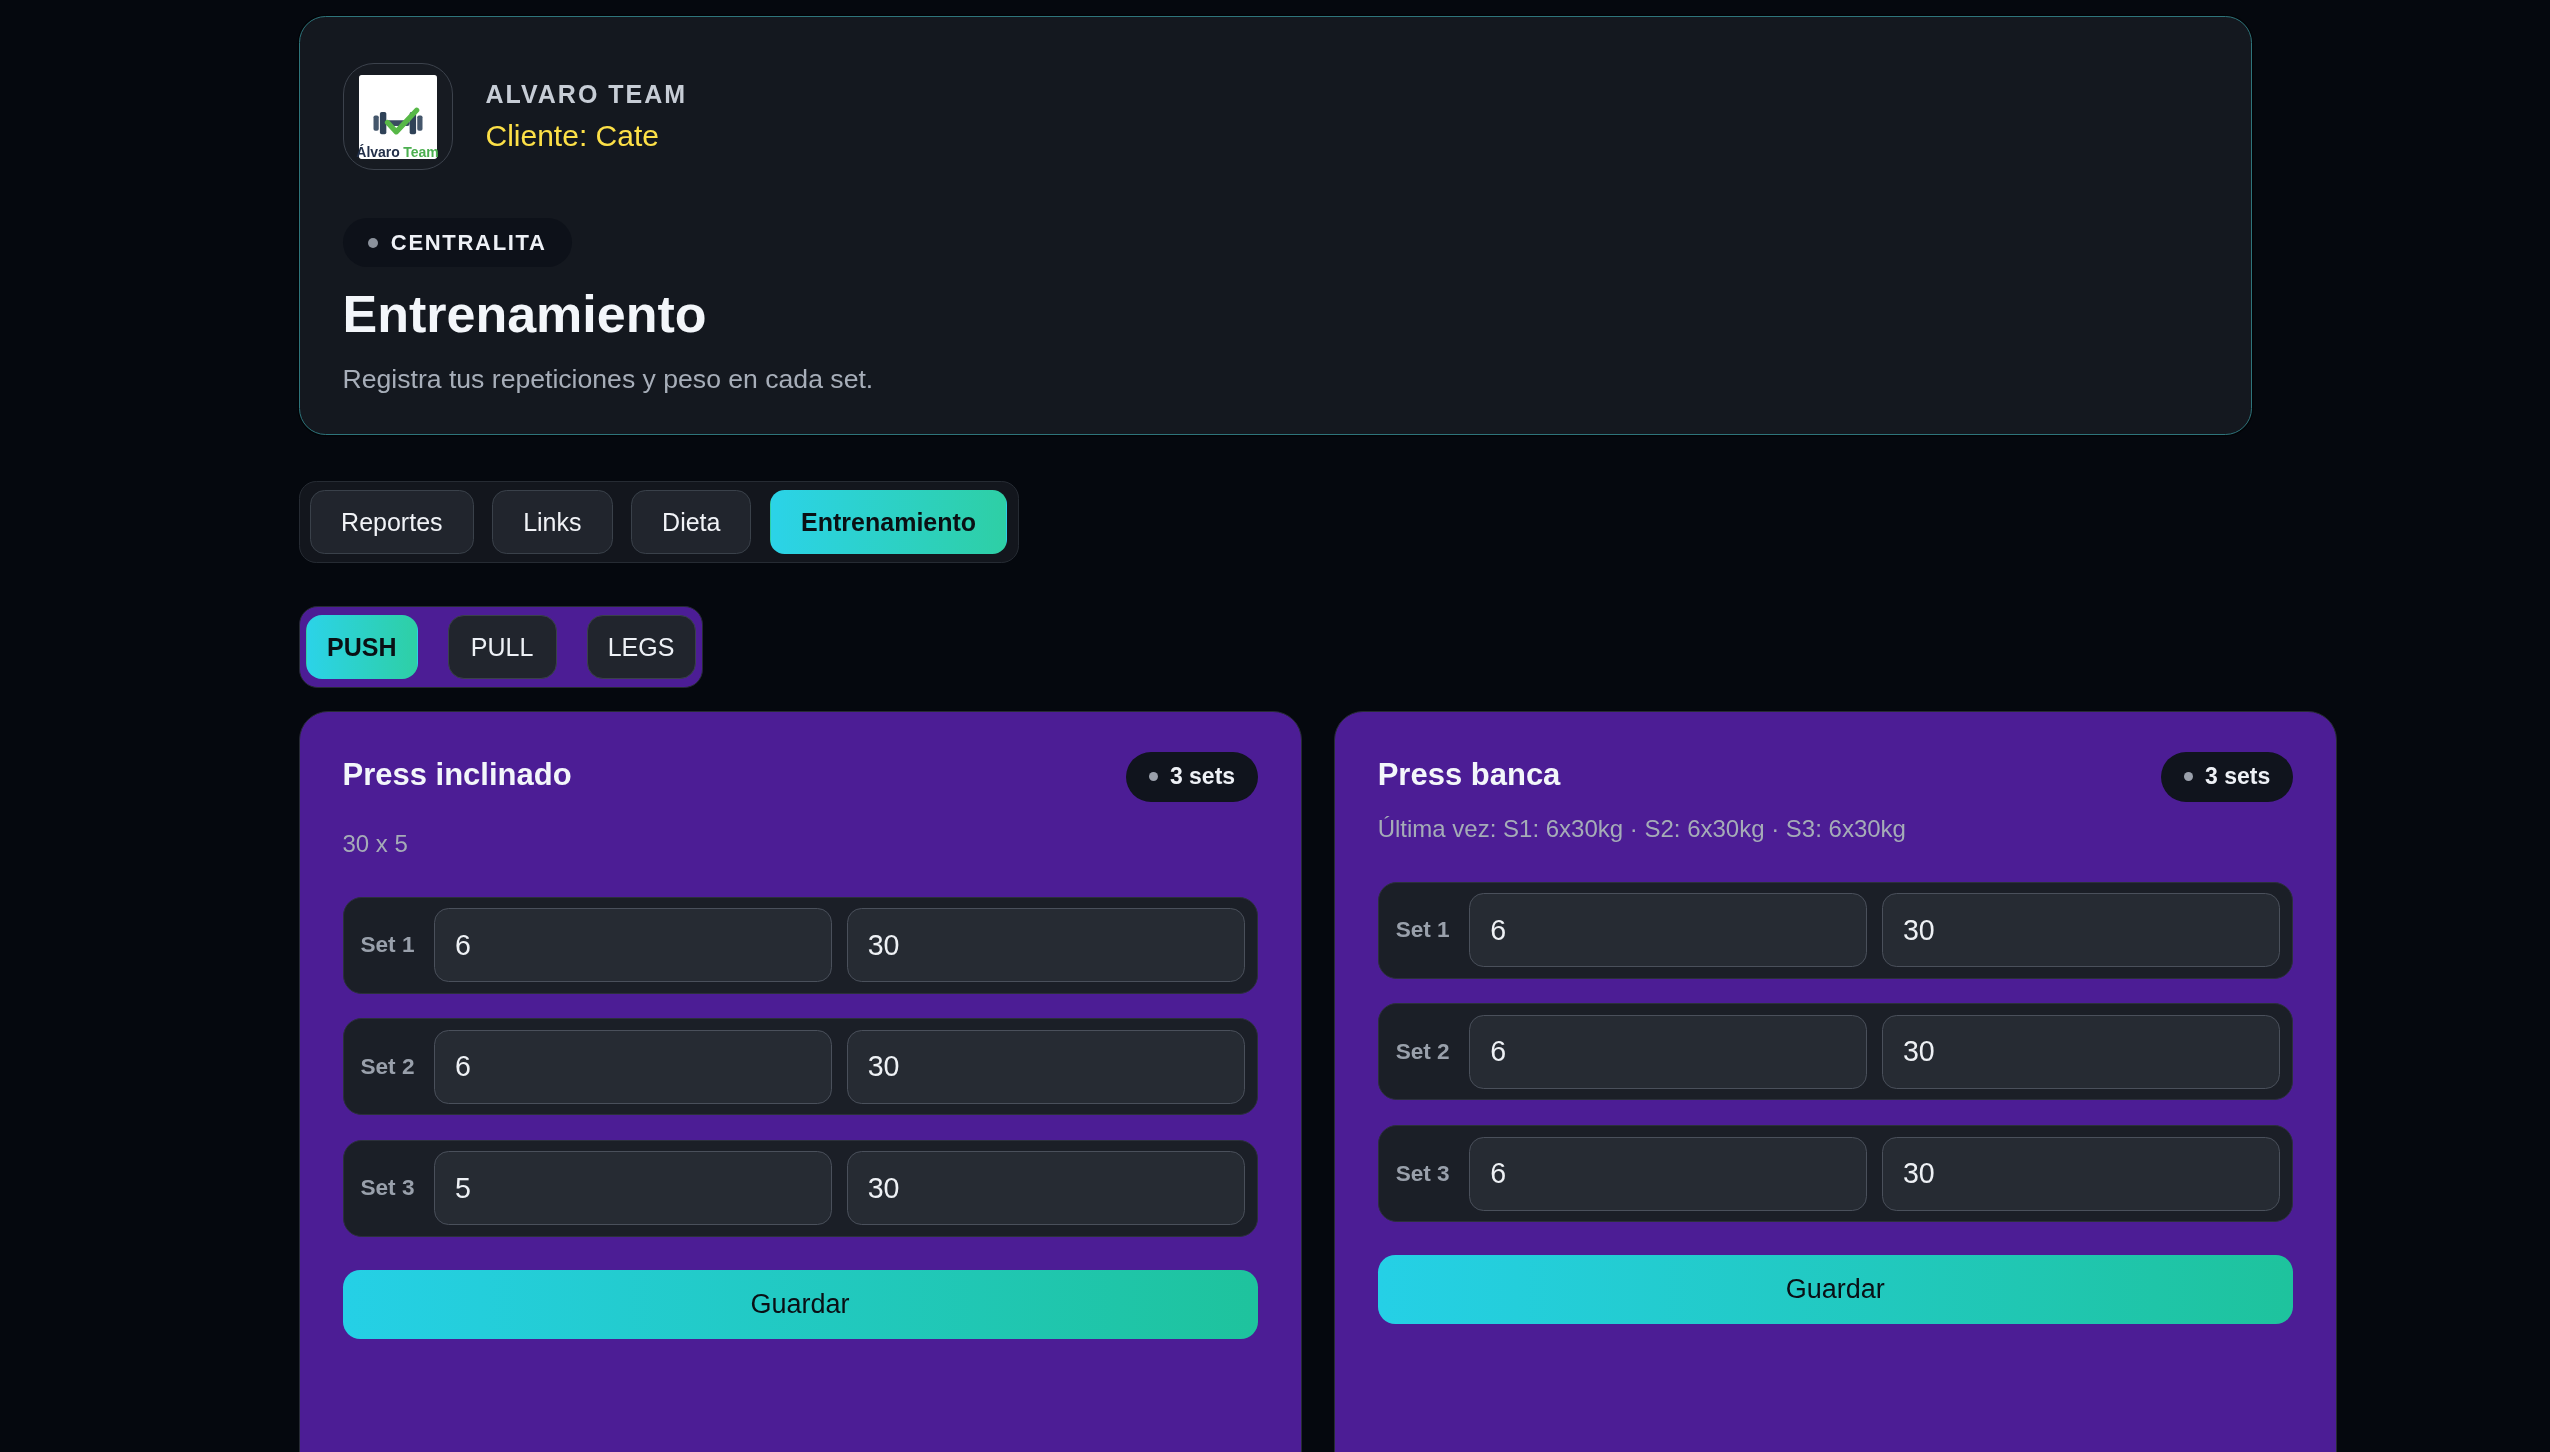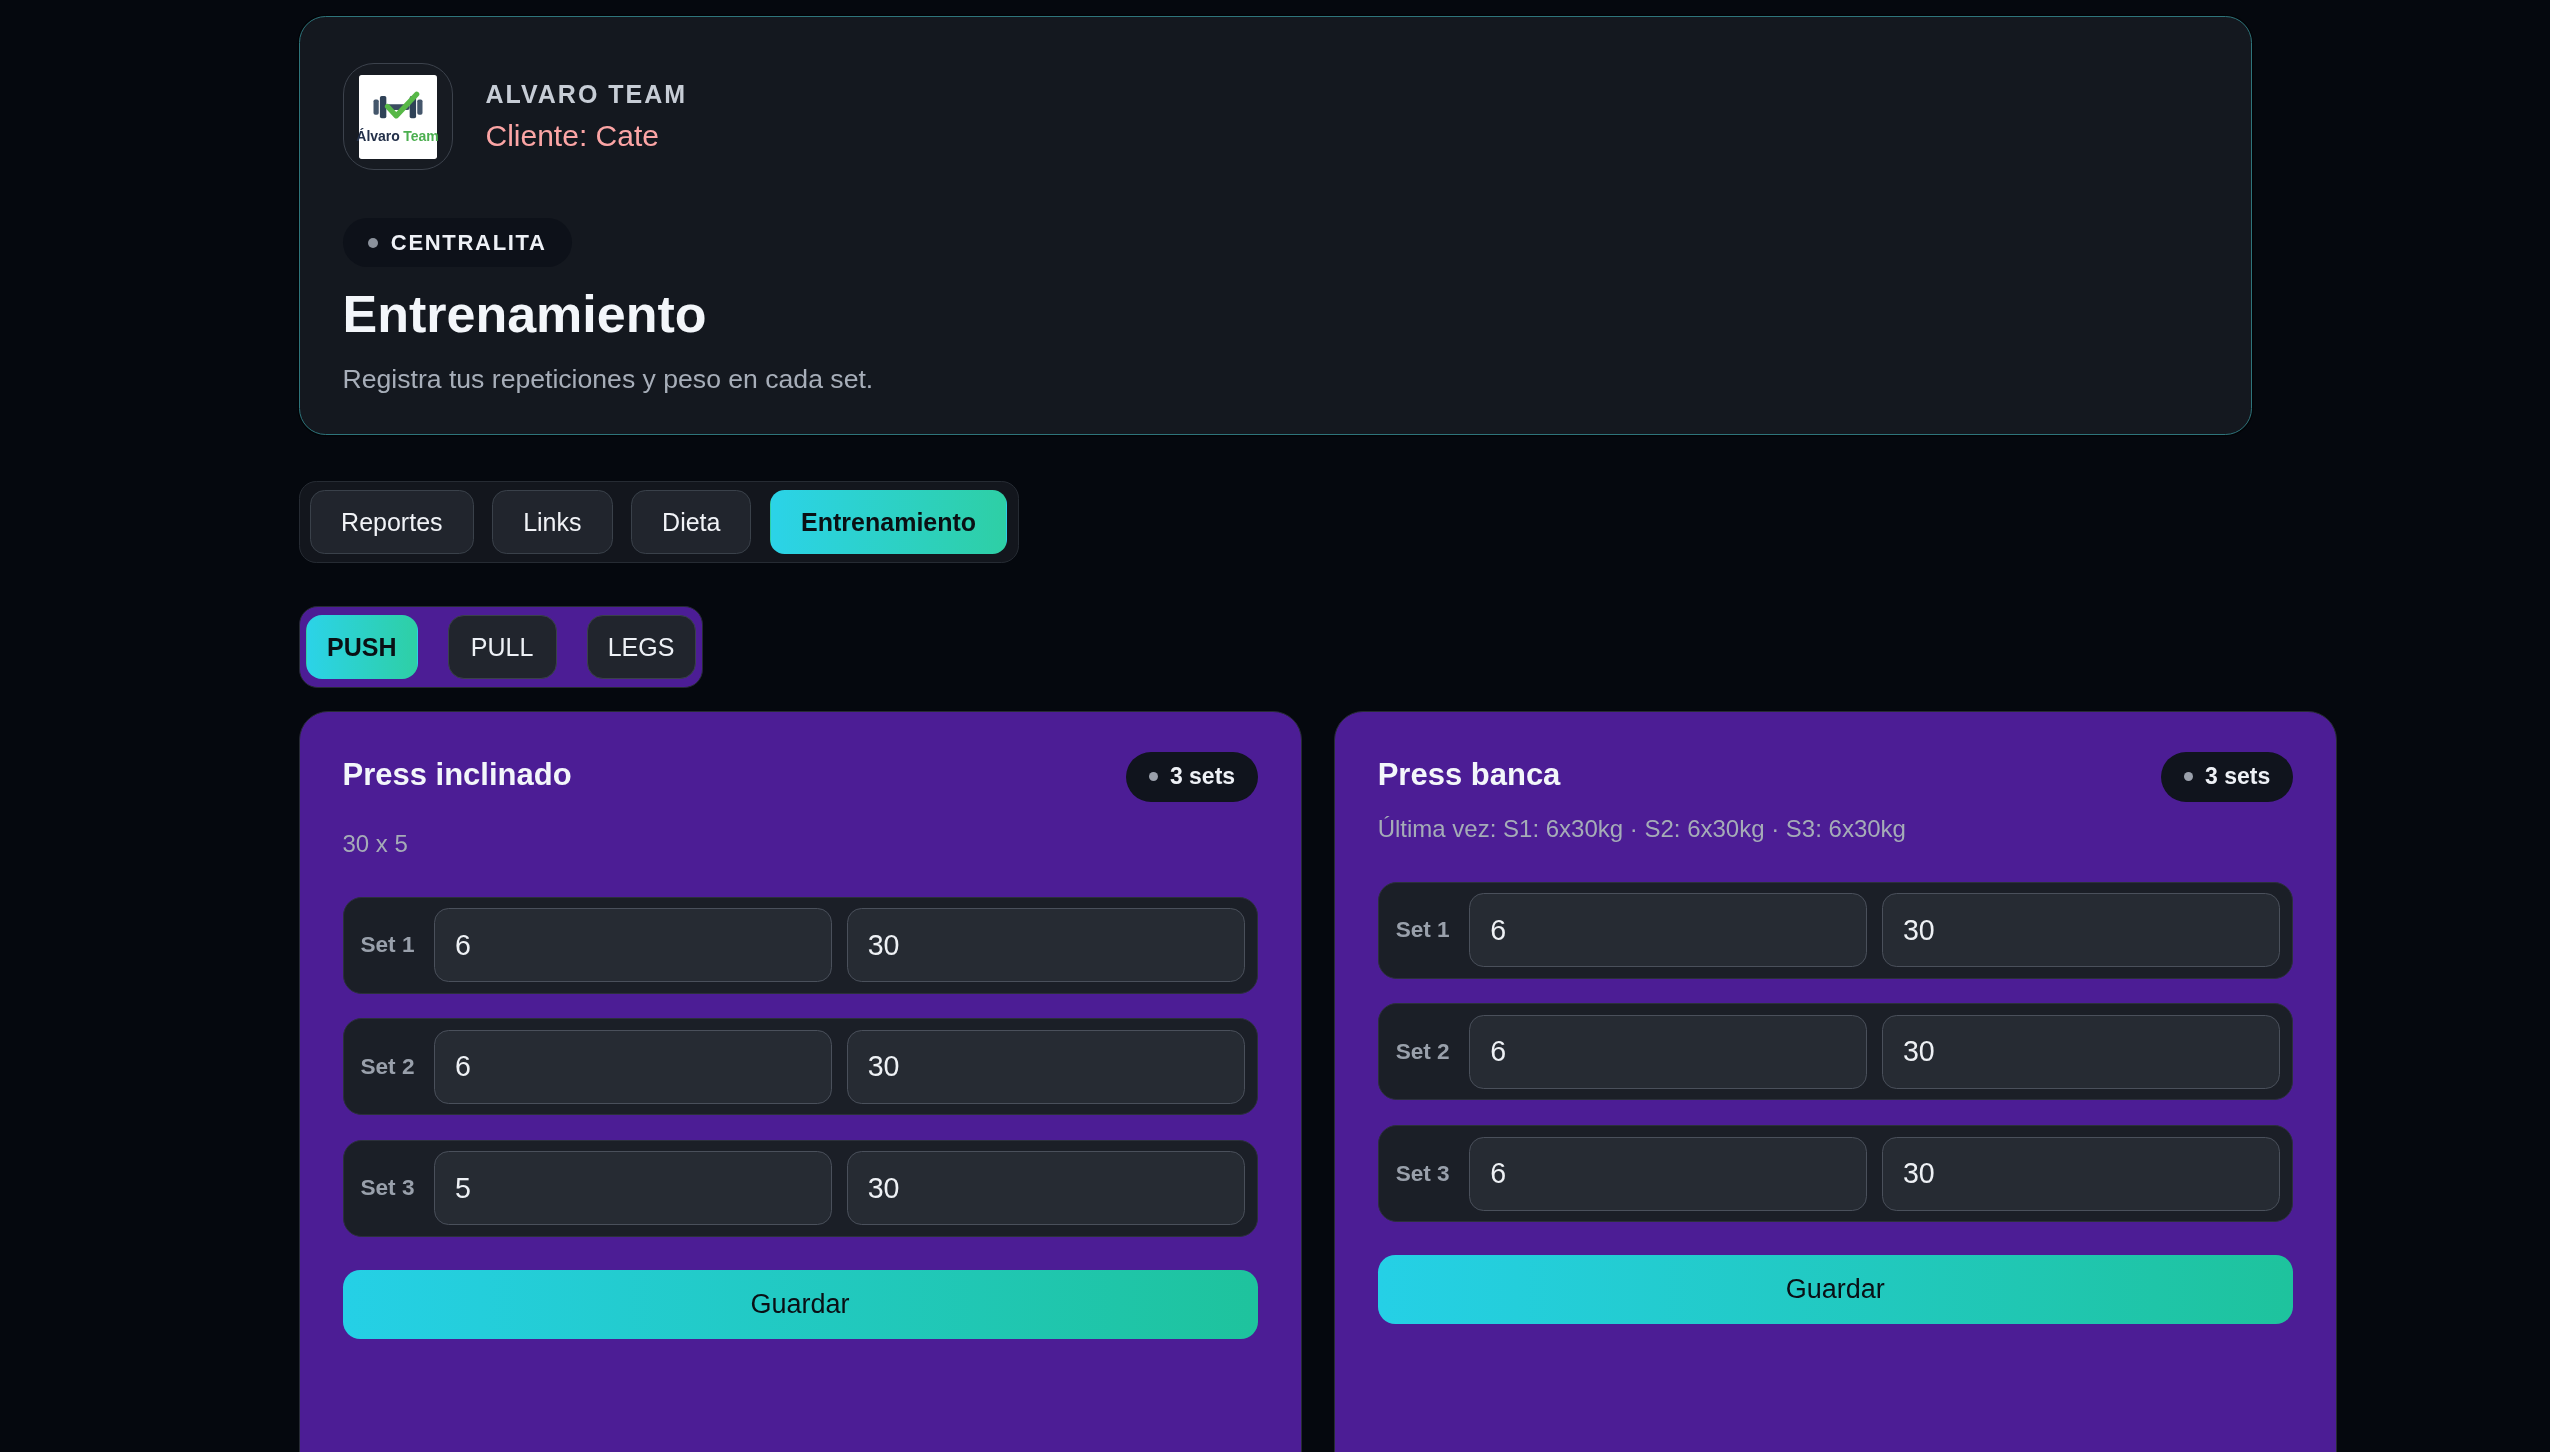--- a/index.html
+++ b/index.html
@@ -7,26 +7,26 @@
         font-family:"Liberation Sans","DejaVu Sans",sans-serif;color:#eef1f6;}
   .content{width:1953px;margin:0 auto;padding-top:16px;}
 
   
   .hero{box-sizing:border-box;height:419px;border-radius:26.6px;border:1.3px solid #2e747b;
         background:#14181f;padding:46px 43px 40px;box-shadow:0 0 0 1.3px rgba(0,0,0,.55);}
   .hero-top{display:flex;align-items:center;gap:33px;}
   .avatar{width:108px;height:105px;border-radius:31px;background:#171b22;border:1.3px solid #3c424c;
           display:flex;align-items:center;justify-content:center;flex:none;}
   .avatar-img{width:78px;height:84px;background:#ffffff;border-radius:2.7px;display:flex;
-              flex-direction:column;align-items:center;justify-content:center;gap:7px;}
+              flex-direction:column;align-items:center;justify-content:flex-end;gap:7px;}
   .logo-text{font-size:14px;font-weight:700;line-height:1;}
   .logo-text .n1{color:#233049;}
   .logo-text .n2{color:#4caf50;margin-left:3.3px;}
   .team-name{font-size:25px;font-weight:700;letter-spacing:2px;color:#c7cdd6;}
-  .client-line{font-size:30px;color:#fca5a5;margin-top:9.3px;}
+  .client-line{font-size:30px;color:#fde047;margin-top:9.3px;}
   .pill-badge{display:inline-flex;align-items:center;gap:13.3px;height:49px;padding:0 25px;
               border-radius:26.6px;background:#0d1119;margin-top:48px;}
   .pill-badge .dot{width:10px;height:10px;border-radius:50%;background:#8b929c;}
   .pill-badge .txt{font-size:22px;font-weight:700;letter-spacing:1.7px;color:#eef1f6;}
   .hero h1{margin:20px 0 0;font-size:52px;line-height:1.05;font-weight:700;color:#f3f6fa;}
   .hero .subtitle{margin:22.6px 0 0;font-size:26.6px;color:#a7aeb9;}
 
   
   .tabs{margin-top:46px;display:inline-flex;gap:18.6px;padding:8px 10.6px;border-radius:17.3px;
         background:#13161d;border:1.3px solid #262b33;}

